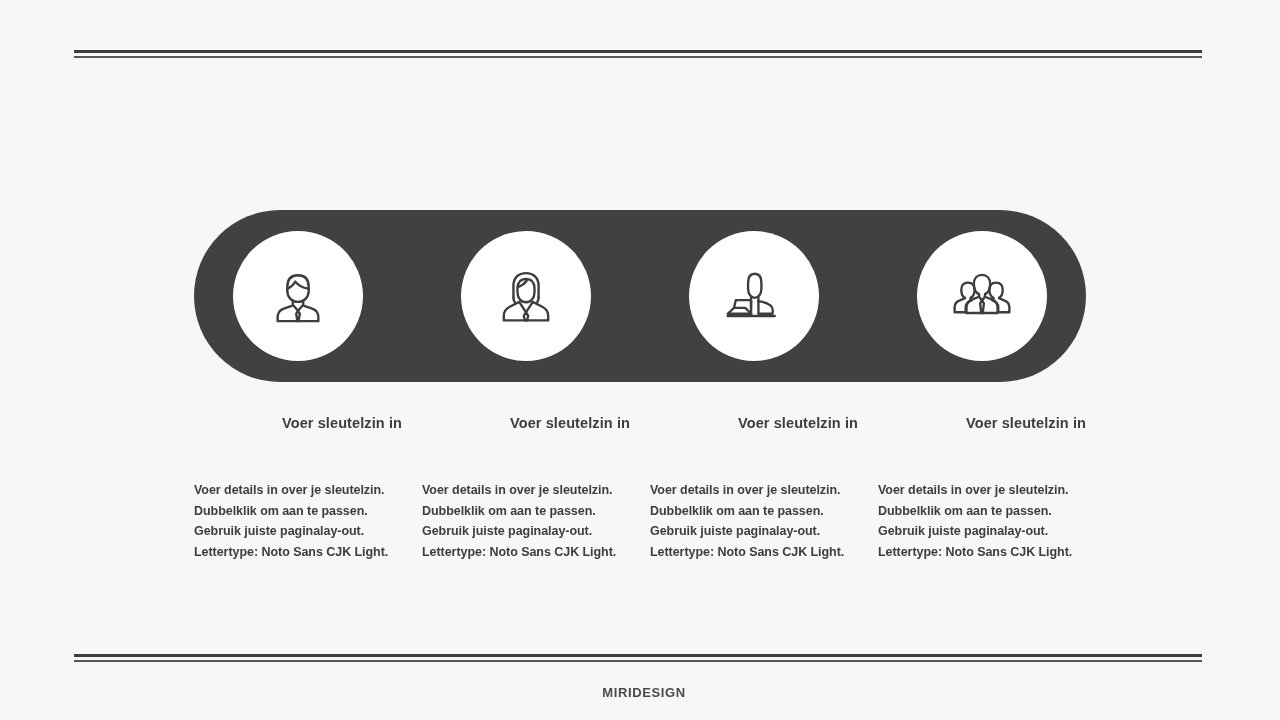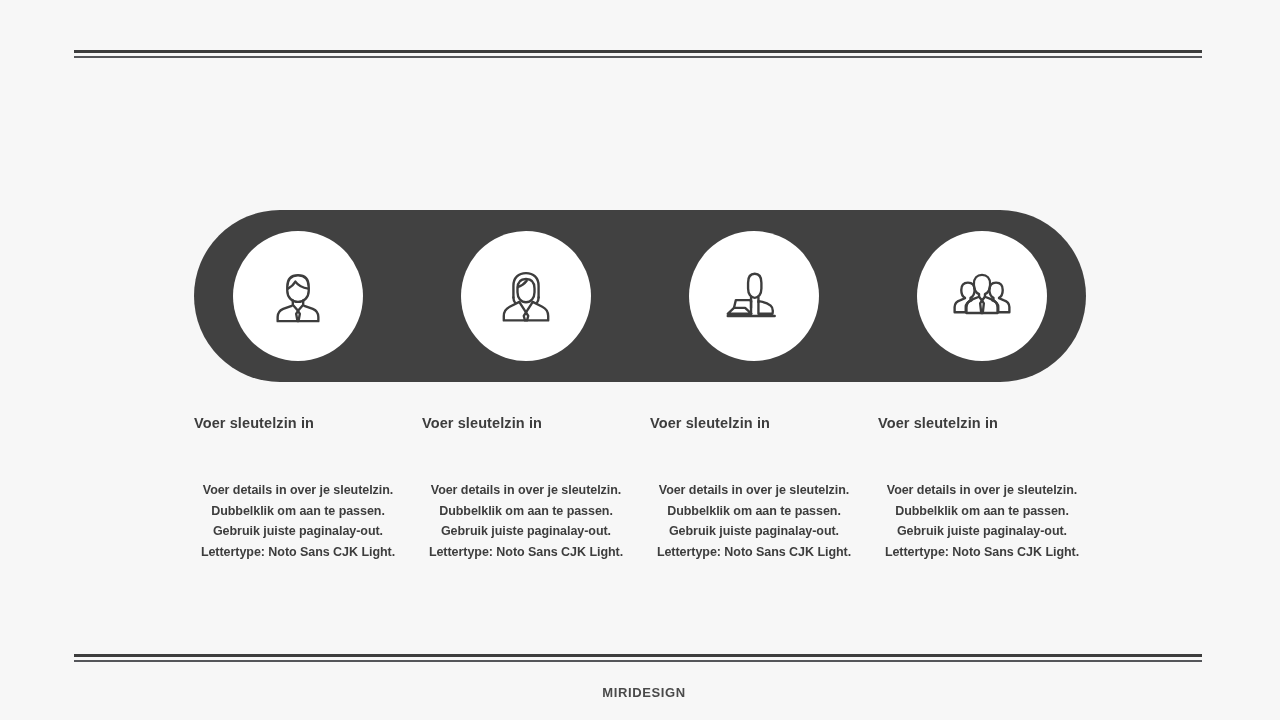--- a/index.html
+++ b/index.html
@@ -145,32 +145,32 @@
   }
 
   .column {
     width: 208px;
   }
 
   .col-heading {
     font-size: 14.5px;
     font-weight: bold;
     color: #3d3d3d;
-    text-align: left;
+    text-align: right;
     letter-spacing: 0.1px;
     line-height: 1.3;
   }
 
   .col-body {
     margin-top: 47px;
     font-size: 12.5px;
     font-weight: bold;
     color: #3d3d3d;
     line-height: 20.7px;
-    text-align: center;
+    text-align: left;
     letter-spacing: -0.05px;
   }
 
   .col-body .line { display: block; white-space: nowrap; }
 
   
   .footer {
     position: absolute;
     left: 4px;
     top: 683px;

